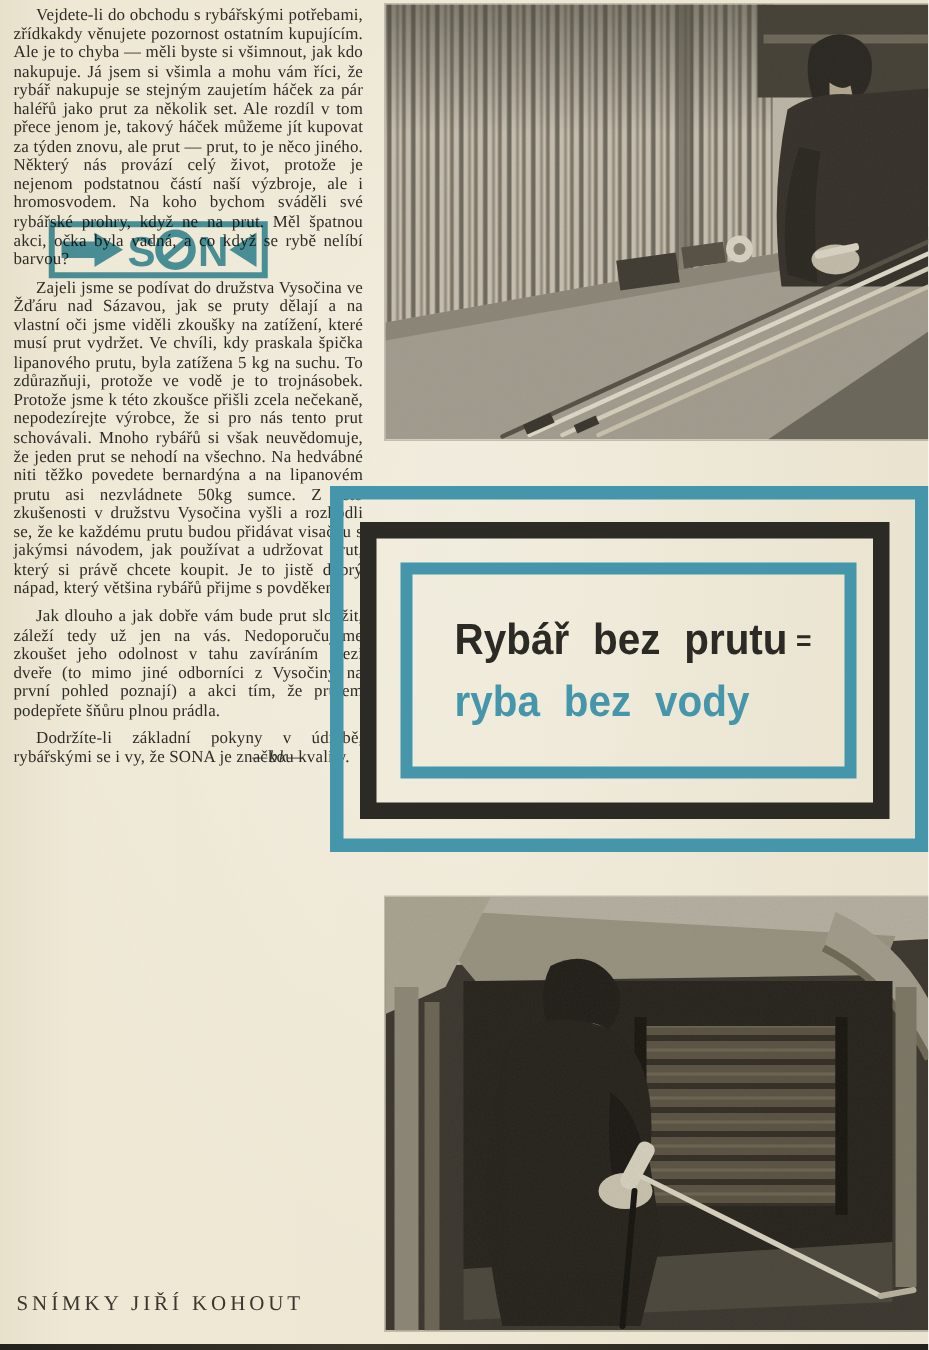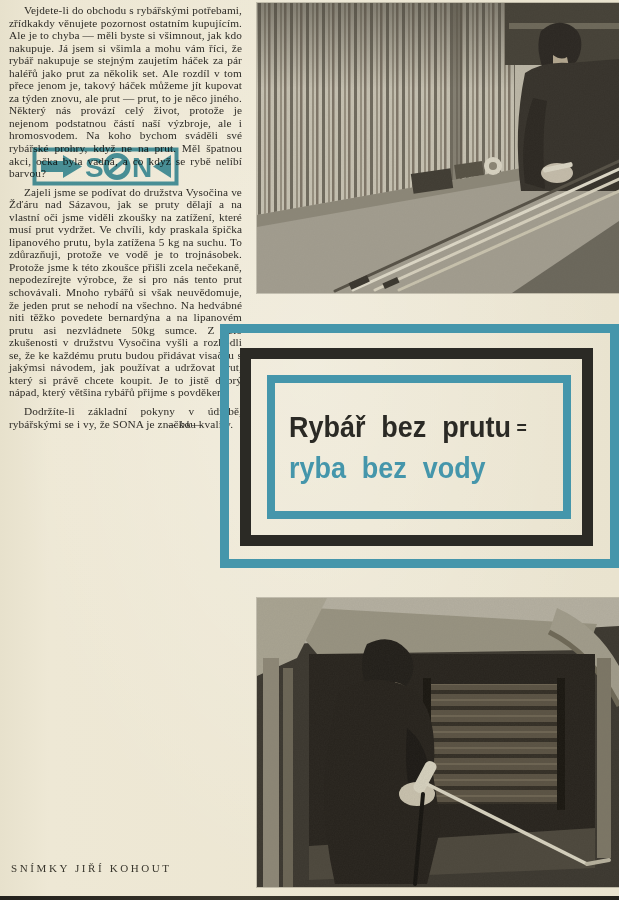--- a/index.html
+++ b/index.html
@@ -43,49 +43,50 @@
   .slogan-black{
     box-sizing:border-box; height:100%;
     margin:15px 17px 13px 11px; height:calc(100% - 28px);
     border:11px solid #2b2a25;
   }
   .slogan-teal{
     box-sizing:border-box;
     margin:16px 11px 26px 16px; height:calc(100% - 32px);
     border:8px solid #4596ab;
     display:flex; flex-direction:column; justify-content:center;
-    padding-left:14px;
+    padding-left:28px;
   }
   .slogan-line{
     font-family:"Liberation Sans", sans-serif;
     font-weight:bold; font-size:29px; line-height:40px;
     letter-spacing:0px; word-spacing:9px; white-space:nowrap;
     transform:scaleX(0.93); transform-origin:left center;
     color:#2b2a25;
   }
   .slogan-line .eq{ font-size:19px; vertical-align:3px; word-spacing:0; margin-left:6px; }
   .slogan-line2{ color:#4596ab; }
   
   .caption{
     position:absolute; left:11px; top:862px;
-    font-size:11px; letter-spacing:2.6px; color:#3a372e; white-space:nowrap;
+    font-size:14px; letter-spacing:2.6px; color:#3a372e; white-space:nowrap;
   }
   .page-bottom-edge{
     position:absolute; left:0; bottom:0; width:100%; height:4px;
     background:linear-gradient(90deg,#23211c,#3a362c 40%,#23211c);
   }
 </style>
 </head>
 <body>
 
 <div class="page">
 
   <div class="text-col">
     <p>Vejdete-li do obchodu s rybářskými potřebami, zřídkakdy věnujete pozornost ostatním kupujícím. Ale je to chyba — měli byste si všimnout, jak kdo nakupuje. Já jsem si všimla a mohu vám říci, že rybář nakupuje se stejným zaujetím háček za pár haléřů jako prut za několik set. Ale rozdíl v tom přece jenom je, takový háček můžeme jít kupovat za týden znovu, ale prut — prut, to je něco jiného. Některý nás provází celý život, protože je nejenom podstatnou částí naší výzbroje, ale i hromosvodem. Na koho bychom sváděli své rybářské prohry, když ne na prut. Měl špatnou akci, očka byla vadná, a co když se rybě nelíbí barvou?</p>
     <p>Zajeli jsme se podívat do družstva Vysočina ve Žďáru nad Sázavou, jak se pruty dělají a na vlastní oči jsme viděli zkoušky na zatížení, které musí prut vydržet. Ve chvíli, kdy praskala špička lipanového prutu, byla zatížena 5 kg na suchu. To zdůrazňuji, protože ve vodě je to trojnásobek. Protože jsme k této zkoušce přišli zcela nečekaně, nepodezírejte výrobce, že si pro nás tento prut schovávali. Mnoho rybářů si však neuvědomuje, že jeden prut se nehodí na všechno. Na hedvábné niti těžko povedete bernardýna a na lipanovém prutu asi nezvládnete 50kg sumce. Z této zkušenosti v družstvu Vysočina vyšli a rozhodli se, že ke každému prutu budou přidávat visačku s jakýmsi návodem, jak používat a udržovat prut, který si právě chcete koupit. Je to jistě dobrý nápad, který většina rybářů přijme s povděkem.</p>
+    <p>Jak dlouho a jak dobře vám bude prut sloužit, záleží tedy už jen na vás. Nedoporučujeme zkoušet jeho odolnost v tahu zavíráním mezi dveře (to mimo jiné odborníci z Vysočiny na první pohled poznají) a akci tím, že prutem podepřete šňůru plnou prádla.</p>
     <div class="p-wrap">
       <p>Dodržíte-li základní pokyny v údržbě, rybářskými se i vy, že SONA je značkou kvality.</p>
       <span class="signature">—bk—</span>
     </div>
   </div>
 
   <div class="stamp">
     <svg viewBox="0 0 147 39">
       <rect x="2.5" y="2.5" width="142" height="34" fill="none" stroke="#3e93a9" stroke-width="4"></rect>
       <polygon points="9,14 31,14 31,8 50,19.5 31,31 31,25 9,25" fill="#3e93a9"></polygon>

